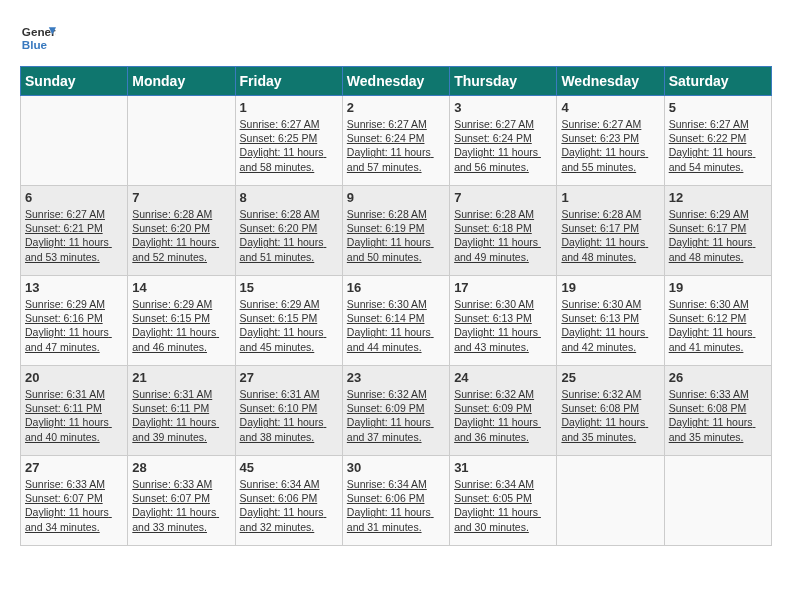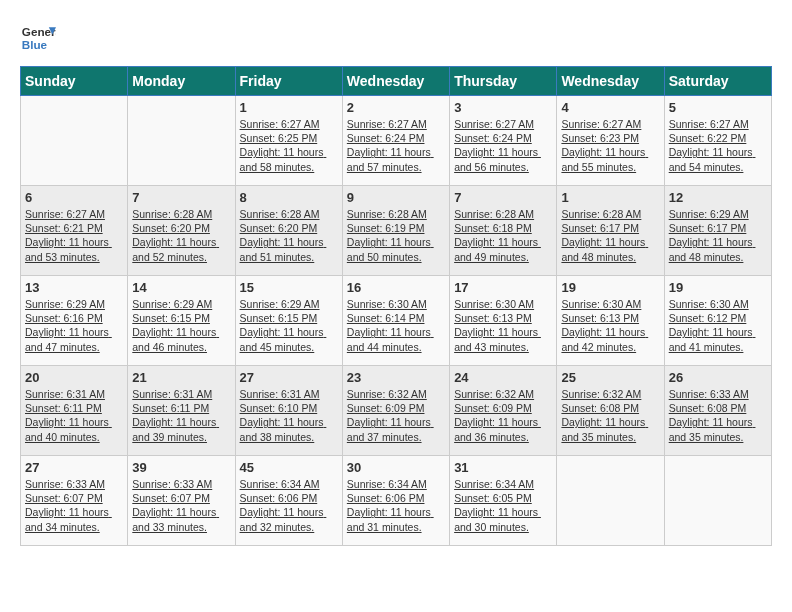--- a/index.html
+++ b/index.html
@@ -275,21 +275,21 @@
         </td>
       </tr>
       <tr>
         <td>
           <span class="day-number">27</span>
           <div class="day-info" style="white-space: pre-wrap;">Sunrise: 6:33 AM
 Sunset: 6:07 PM
 Daylight: 11 hours and 34 minutes.</div>
         </td>
         <td>
-          <span class="day-number">39</span>
+          <span class="day-number">28</span>
           <div class="day-info" style="white-space: pre-wrap;">Sunrise: 6:33 AM
 Sunset: 6:07 PM
 Daylight: 11 hours and 33 minutes.</div>
         </td>
         <td>
           <span class="day-number">45</span>
           <div class="day-info" style="white-space: pre-wrap;">Sunrise: 6:34 AM
 Sunset: 6:06 PM
 Daylight: 11 hours and 32 minutes.</div>
         </td>

